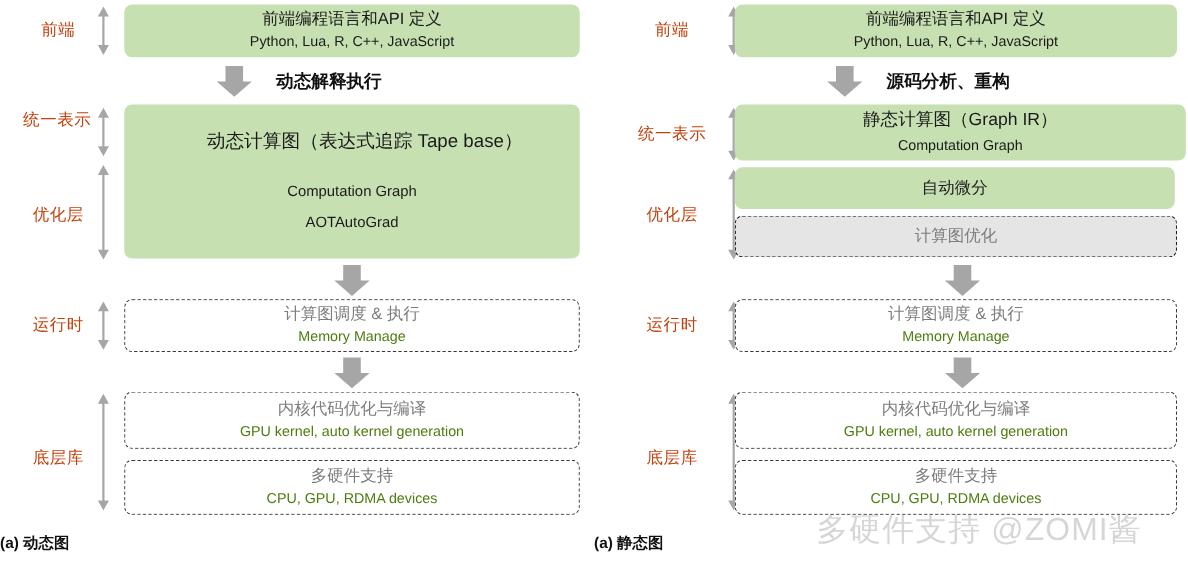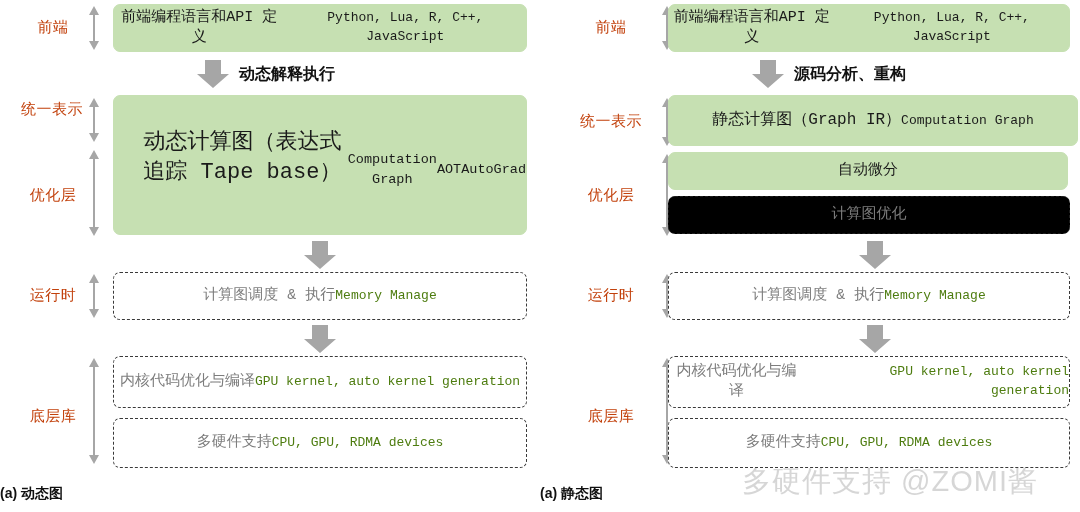--- a/index.html
+++ b/index.html
@@ -38,71 +38,70 @@
 
   
   .vbar { position: absolute; }
   .vbar svg { display: block; }
 
   
   .box {
     position: absolute;
     box-sizing: border-box;
     display: flex;
-    flex-direction: row;
+    flex-direction: column;
     align-items: center;
     justify-content: center;
     border-radius: 7px;
     text-align: center;
-    font-family: Liberation Mono, monospace;
   }
   .box.green {
     background: #c6e0b2;
     border: 1px solid #c6e0b2;
   }
   .box.dashed {
     background: #ffffff;
     border: 1.6px dashed #3a3a3a;
   }
   .box.green.dashed {
-    background: #000000;
+    background: #e5e5e5;
     border: 1.6px dashed #1f1f1f;
   }
 
   .box .t1 {
     font-size: 15px;
     color: #1a1a1a;
     line-height: 1.35;
   }
   .box .t2 {
     font-size: 13px;
     color: #1a1a1a;
     line-height: 1.45;
   }
   .box.dashed .t1 { color: #7d7d7d; }
   .box.dashed .t2 { color: #4d7c0f; text-align: right; }
 
-  .box.big .t1 { font-size: 22px; margin-bottom: 14px; margin-left: 23px; }
+  .box.big .t1 { font-size: 17px; margin-bottom: 14px; margin-left: 23px; }
   .box.big .t2 { font-size: 13.5px; margin-top: 9px; }
 
   .box.ir .t1 { font-size: 16px; }
   .box.ir .t2 { font-size: 13px; margin-top: 2px; }
 
   
   .flow {
     position: absolute;
     display: flex;
     align-items: center;
   }
   .flow svg { display: block; }
   .flow .flow-label {
     font-size: 16px;
     font-weight: bold;
     color: #111;
-    margin-left: 8px;
+    margin-left: 20px;
     white-space: nowrap;
   }
 
   
   .caption {
     position: absolute;
     width: 100%;
     font-size: 14px;
     font-weight: bold;
     color: #111;

